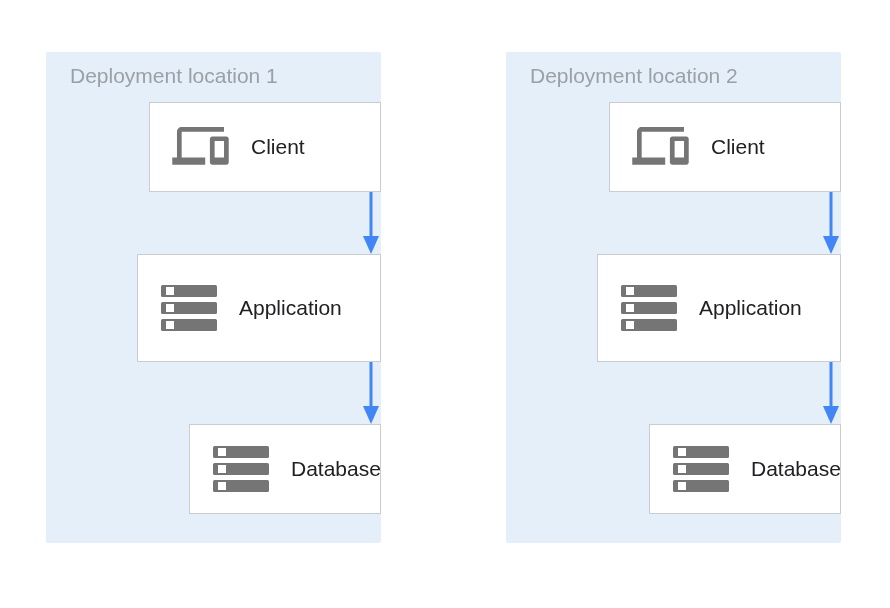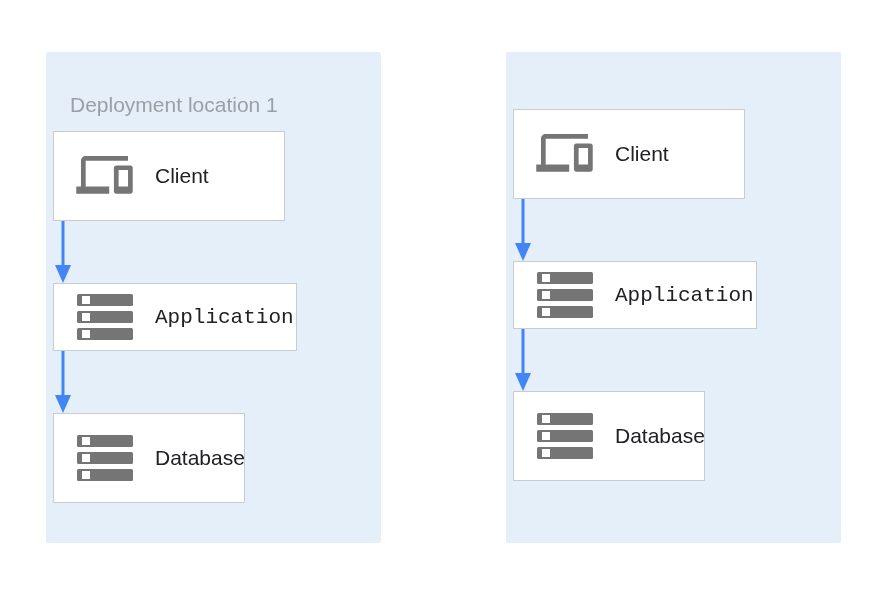--- a/index.html
+++ b/index.html
@@ -19,51 +19,50 @@
     background: #ffffff;
   }
 
   .panel {
     position: absolute;
     top: 52px;
     width: 335px;
     height: 491px;
     background: var(--panel-background, #e4eff9);
     border-radius: 2px;
-    padding-top: 42px;
+    padding-top: 13px;
   }
   .panel.left  { left: 46px; }
   .panel.right { left: 506px; }
 
   .panel-title {
     margin-left: 24px;
     font-size: 21px;
     line-height: 22px;
     font-weight: 400;
     color: var(--title-text, #9aa0a6);
   }
 
   .stack {
     margin-top: 15px;
     display: flex;
     flex-direction: column;
-    align-items: flex-start;
-    margin-left: 7px;
+    align-items: flex-end;
   }
 
   .node {
     background: var(--node-background, #ffffff);
     border: 1px solid var(--node-border, #c9cdd2);
     display: flex;
     align-items: center;
     padding-left: 22px;
     height: 90px;
   }
   .node.w-client { width: 232px; }
-  .node.w-app    { width: 244px; height: 68px; font-family: Liberation Mono, monospace; }
+  .node.w-app    { width: 244px; height: 108px; }
   .node.w-db     { width: 192px; }
 
   .node .icon {
     width: 57px;
     display: flex;
     justify-content: center;
     align-items: center;
     color: var(--icon-gray, #757575);
     flex: none;
   }
@@ -130,20 +129,21 @@
             <rect x="5" y="36" width="8" height="8" fill="#ffffff"></rect>
           </svg>
         </span>
         <span class="label">Database</span>
       </div>
 
     </div>
   </section>
 
   <section class="panel right">
+    <h2 class="panel-title">Deployment location 2</h2>
     <div class="stack">
 
       <div class="node w-client">
         <span class="icon">
           <svg width="57" height="40" viewBox="0 4 24 17" fill="currentColor" aria-hidden="true">
             <path d="M4 6h18V4H4c-1.1 0-2 .9-2 2v11H0v3h14v-3H4V6zm19 2h-6c-.55 0-1 .45-1 1v10c0 .55.45 1 1 1h6c.55 0 1-.45 1-1V9c0-.55-.45-1-1-1zm-1 9h-4v-7h4v7z"></path>
           </svg>
         </span>
         <span class="label">Client</span>
       </div>

